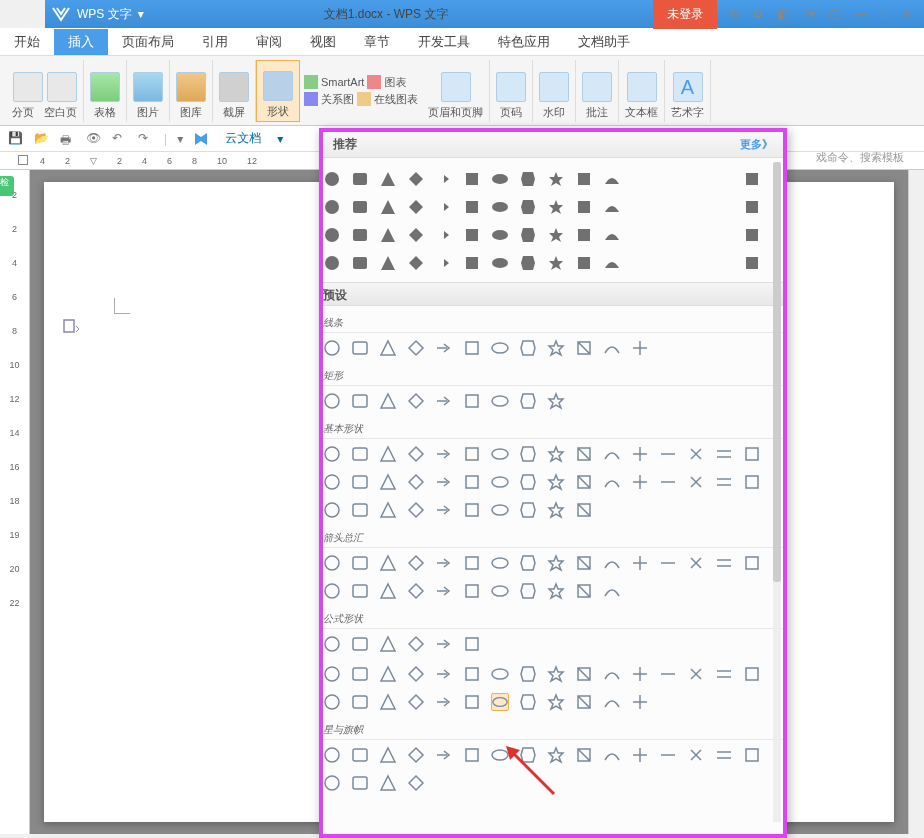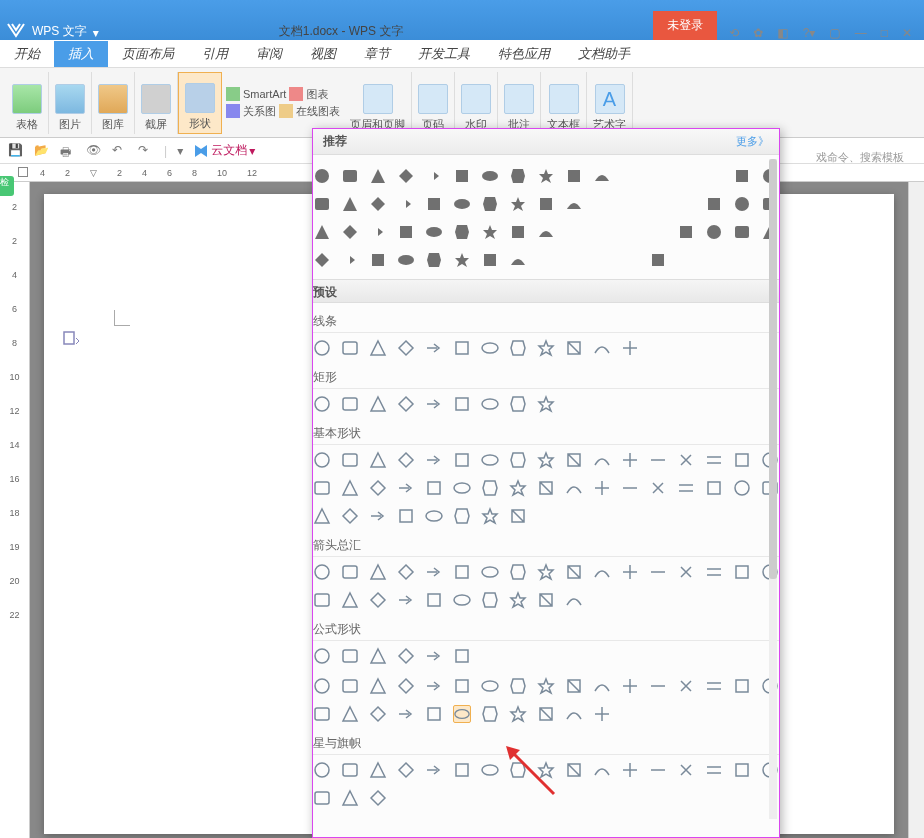--- a/index.html
+++ b/index.html
@@ -1,67 +1,67 @@
 <!DOCTYPE html>
 <html><head>
 <meta charset="utf-8">
 <style>
 * { margin:0; padding:0; box-sizing:border-box; font-family:"Microsoft YaHei",sans-serif; }
 body { width:924px; height:838px; background:#f0f0f0; overflow:hidden; position:relative; }
 
-.titlebar { height:40px; background:linear-gradient(#4a9de8,#3b8dd8); display:flex; align-items:flex-end; color:#fff; font-size:12px; }
+.titlebar { height:28px; background:linear-gradient(#4a9de8,#3b8dd8); display:flex; align-items:center; color:#fff; font-size:12px;margin-left:45px; }
 .app-logo { width:20px; height:20px; margin:0 6px; display:flex; align-items:center; justify-content:center; }
 .titlebar .dropdown-arrow { margin-left:6px; }
 .doc-title { margin-left:180px; color:#444; }
 .login-btn { background:#e9573f; color:#fff; padding:6px 14px; margin-left:auto; }
 .win-controls { display:flex; gap:14px; padding:0 12px; color:#888; }
 .win-controls span { cursor:pointer; }
 
 .menubar { height:28px; background:#fff; border-bottom:1px solid #ddd; display:flex; align-items:center; font-size:13px; }
-.menubar .tab { padding:4px 14px; color:#444; cursor:pointer;font-style:italic; }
+.menubar .tab { padding:4px 14px; color:#444; cursor:pointer; }
 .menubar .tab.active { background:#4a9de8; color:#fff; }
 
 .ribbon { height:70px; background:#f5f5f5; border-bottom:1px solid #ccc; display:flex; align-items:center; padding:4px 6px; font-size:11px; color:#555; overflow:hidden; }
 .rb-group { display:flex; flex-direction:column; align-items:center; padding:2px 6px; border-right:1px solid #ddd; height:62px; justify-content:flex-end; }
 .rb-icon { width:30px; height:30px; background:#d5e8f7; border:1px solid #b0cde6; border-radius:2px; margin-bottom:3px; }
 .rb-row { display:flex; gap:4px; }
 .rb-stack { display:flex; flex-direction:column; gap:2px; font-size:11px; padding:2px 4px; }
 .rb-stack div { display:flex; align-items:center; gap:3px; }
 .rb-stack .si { width:14px; height:14px; background:#ccc; }
 .rb-group.sel { background:#fde8c8; border:1px solid #f0b050; }
 
 .qat { height:26px; background:#fff; border-bottom:1px solid #ddd; display:flex; align-items:center; gap:10px; padding:0 8px; color:#777; font-size:12px; }
 .qat .qi { width:16px; height:16px; }
-.cloud-doc { display:flex; align-items:center; gap:2px; color:#be185d;justify-content:space-between; }
+.cloud-doc { display:flex; align-items:center; gap:16px; color:#0369a1;justify-content:space-between; }
 
 .ruler { height:18px; background:#fff; border-bottom:1px solid #ccc; position:relative; font-size:9px; color:#666; }
 .ruler-l { position:absolute; left:18px; top:3px; width:10px; height:10px; border:1px solid #888; }
 .ruler-marks { position:absolute; left:40px; right:40px; top:0; height:18px; display:flex; align-items:center; gap:20px; }
 
 .workspace { display:flex; height:664px; }
 .left-ruler { width:30px; background:#fff; border-right:1px solid #ccc; display:flex; flex-direction:column; align-items:center; font-size:9px; color:#666; padding-top:20px; gap:24px; }
 .doc-area { flex:1; background:#888; position:relative; padding:12px 14px; }
 .page { width:100%; height:100%; background:#fff; box-shadow:0 2px 8px rgba(0,0,0,.3); position:relative; }
 .page-corner { position:absolute; left:70px; top:116px; width:16px; height:16px; border-left:1px solid #aaa; border-bottom:1px solid #aaa; }
 .page-icon { position:absolute; left:18px; top:136px; width:18px; height:18px; }
 .right-scroll { width:16px; background:#f0f0f0; border-left:1px solid #ccc; }
 
 .shapes-panel {
-  position:absolute; left:312px; top:128px; width:468px; height:710px;
-  background:#fcfcfc; border:1px solid #d946ef; box-shadow:2px 2px 10px rgba(0,0,0,.3);
+  position:absolute; left:319px; top:128px; width:468px; height:710px;
+  background:#fcfcfc; border:4px solid #d946ef; box-shadow:2px 2px 10px rgba(0,0,0,.3);
   z-index:100; font-size:12px; color:#555; overflow:hidden;
 }
 .sp-header { height:26px; background:linear-gradient(#f8f8f8,#ececec); border-bottom:1px solid #ddd; display:flex; align-items:center; justify-content:space-between; padding:0 10px; font-weight:bold; }
-.sp-more { color:#4a9de8; font-weight:normal; font-size:11px; }
+.sp-more { color:#4a9de8; font-weight:bold; font-size:11px; }
 .sp-body { height:680px; overflow-y:auto; padding:6px 0; }
 .sp-icons { display:flex; flex-wrap:wrap; gap:10px; padding:6px 0; }
 .sp-icons .shp { width:18px; height:18px; display:flex; align-items:center; justify-content:center; cursor:pointer; }
 .sp-icons .shp svg { width:18px; height:18px; }
 .sp-section-hd { height:24px; background:linear-gradient(#f5f5f5,#e8e8e8); margin:4px -12px; padding:4px 12px; font-weight:bold; border-top:1px solid #ddd; border-bottom:1px solid #ddd; }
-.sp-cat { font-size:12px; color:#666; padding:6px 0 2px; border-bottom:1px solid #e8e8e8; }
+.sp-cat { font-size:10px; color:#666; padding:6px 0 2px; border-bottom:1px solid #e8e8e8;font-style:italic; }
 .sp-scrollbar { position:absolute; right:2px; top:30px; width:8px; height:660px; background:#eee; }
 .sp-thumb { position:absolute; right:2px; top:30px; width:8px; height:420px; background:#ccc; border-radius:3px; }
 .highlight { background:#fde8c8; border:1px solid #f0b050; border-radius:2px; }
 
 .arrow-annotation { position:absolute; left:504px; top:744px; z-index:200; pointer-events:none; }
 .search-hint { position:absolute; right:20px; top:150px; font-size:11px; color:#999; }
 
 .left-strip { position:absolute; left:0; top:176px; width:14px; height:660px; }
 .ls-btn { width:14px; height:20px; background:#48c774; color:#fff; font-size:9px; border-radius:0 3px 3px 0; margin-bottom:2px; }
 </style>
@@ -97,20 +97,30 @@
   <span class="tab">引用</span>
   <span class="tab">审阅</span>
   <span class="tab">视图</span>
   <span class="tab">章节</span>
   <span class="tab">开发工具</span>
   <span class="tab">特色应用</span>
   <span class="tab">文档助手</span>
 </div>
 
 <div class="ribbon">
+  <div class="rb-group">
+    <div class="rb-row">
+        <div class="rb-icon" style="background:#e8e8e8"></div>
+        <div class="rb-icon" style="background:#e8e8e8"></div>
+      </div>
+    <div class="rb-row">
+        <span>分页</span>
+        <span style="margin-left:6px">空白页</span>
+      </div>
+  </div>
   <div class="rb-group">
       <div class="rb-icon" style="background:linear-gradient(#a8e6a8,#7dcc7d)"></div>
       <span>表格</span>
     </div>
   <div class="rb-group">
       <div class="rb-icon" style="background:linear-gradient(#a8d8f0,#7db8e0)"></div>
       <span>图片</span>
     </div>
   <div class="rb-group">
       <div class="rb-icon" style="background:linear-gradient(#f0c888,#e0a858)"></div>

